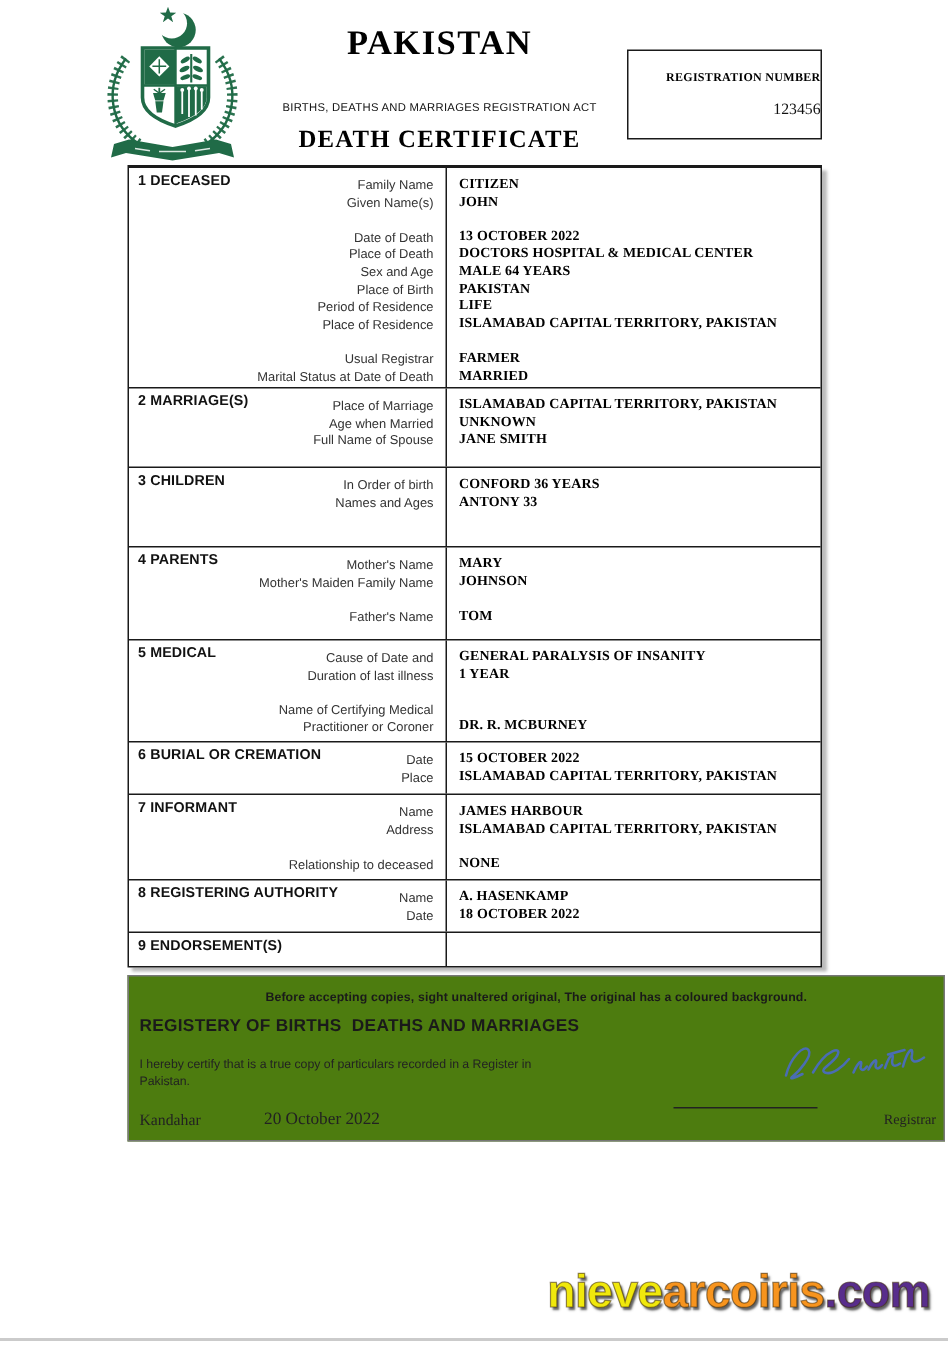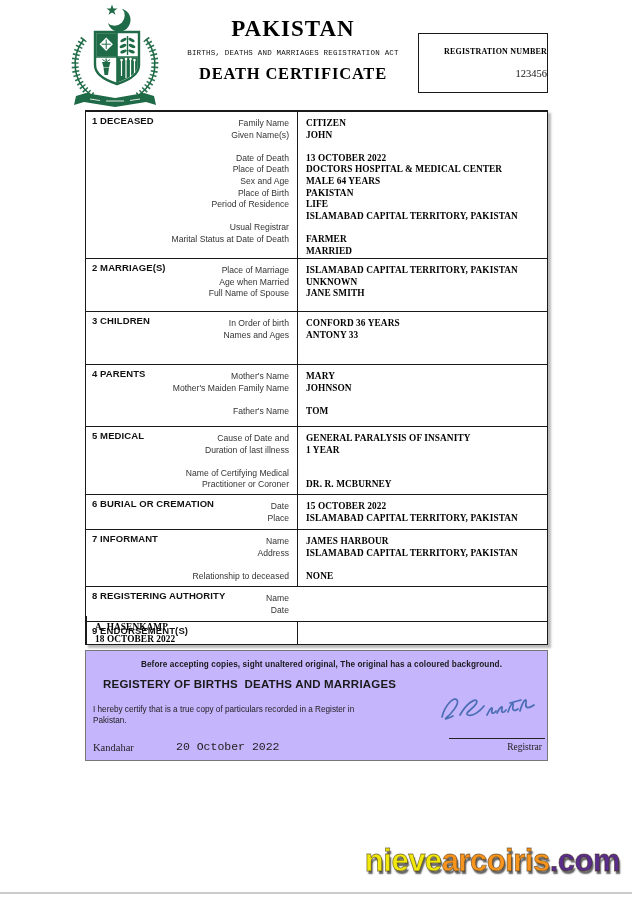--- a/index.html
+++ b/index.html
@@ -11,22 +11,22 @@
     font-family:"Liberation Sans", sans-serif;
   }
   
   .emblem { position:absolute; left:62px; top:3px; width:106px; height:110px; }
   .head-mid { position:absolute; left:168px; top:16px; width:250px; text-align:center; }
   .country {
     font-family:"Liberation Serif", serif; font-weight:bold; font-size:23px;
     letter-spacing:1px; color:#000;
   }
   .act-line {
-    font-family:Liberation Mono, monospace; font-size:7.5px; color:#111;
-    margin-top:7px; letter-spacing:0.2px; white-space:nowrap;text-align:center;
+    font-family:Liberation Sans, sans-serif; font-size:7.5px; color:#111;
+    margin-top:25px; letter-spacing:0.2px; white-space:nowrap;text-align:center;
   }
   .doc-title {
     font-family:"Liberation Serif", serif; font-weight:bold; font-size:16.5px;
     margin-top:7px; letter-spacing:0.8px; color:#000;
   }
   .regbox {
     position:absolute; left:418px; top:33px; width:130px; height:60px;
     border:1.5px solid var(--ink); text-align:right;
   }
   .regbox-label {
@@ -41,41 +41,41 @@
     position:absolute; left:85px; top:110px; width:463px;
     border:1.5px solid var(--ink); border-top-width:2px;
     box-shadow:3px 3px 2px rgba(130,130,130,0.55);
     background:#fff;
   }
   .sec { display:flex; border-top:1.5px solid var(--ink); }
   .sec:first-child { border-top:none; }
   .sec:nth-child(1){ height:146px; } .sec:nth-child(2){ height:53px; }
   .sec:nth-child(3){ height:53px; }  .sec:nth-child(4){ height:62px; }
   .sec:nth-child(5){ height:68px; }  .sec:nth-child(6){ height:35px; }
-  .sec:nth-child(7){ height:57px; }  .sec:nth-child(8){ height:35px;flex-direction:column; }
+  .sec:nth-child(7){ height:57px; }  .sec:nth-child(8){ height:35px; }
   .sec:nth-child(9){ height:23px; }
   .sec-left { width:211px; position:relative; flex:none; }
   .sec-title {
     position:absolute; left:6px; top:3px; font-weight:bold; font-size:9.5px;
     color:#111; letter-spacing:0.1px; white-space:nowrap;
   }
   .sec-rows { padding-top:6px; }
   .lrow {
     height:11.6px; line-height:11.6px; font-size:8.6px; color:#333;
     text-align:right; padding-right:8px; white-space:nowrap;
   }
   .sec-right { flex:1; border-left:1.5px solid var(--ink); padding:6px 0 0 8px; }
   .vrow {
     height:11.6px; line-height:11.6px; font-family:"Liberation Serif", serif;
     font-weight:bold; font-size:9.3px; color:#000; letter-spacing:0.1px; white-space:nowrap;
   }
   
   .footer-box {
-    position:absolute; left:85px; top:650px; width:463px; height:111px;
-    border:1.2px solid #777; background:#c4b5fd;padding-left:10px;
+    position:absolute; left:85px; top:650px; width:545px; height:111px;
+    border:1.2px solid #777; background:#4d7c0f;
   }
   .notice {
     text-align:center; font-weight:bold; font-size:8.2px; color:#1a1a1a;
     margin-top:9px; letter-spacing:0.1px;
   }
   .registry-heading {
     margin:9px 0 0 7px; font-weight:bold; font-size:11.5px; color:#1a1a1a;
     white-space:pre; letter-spacing:0.2px;
   }
   .certify {
@@ -83,21 +83,21 @@
     color:#222; line-height:1.4; white-space:pre-line;
   }
   .signature { position:absolute; right:8px; top:40px; width:104px; height:36px; }
   .sig-line { position:absolute; left:363px; top:87px; width:96px; border-top:1.5px solid #222; }
   .issue-place {
     position:absolute; left:7px; top:91px;
     font-family:"Liberation Serif", serif; font-size:10.5px; color:#222;
   }
   .issue-date {
     position:absolute; left:90px; top:89px;
-    font-family:Liberation Mono, monospace; font-size:11.5px; color:#222;
+    font-family:Liberation Serif, serif; font-size:11.5px; color:#222;
   }
   .registrar {
     position:absolute; right:5px; top:91px;
     font-family:"Liberation Serif", serif; font-size:9.5px; color:#222;
   }
   
   .watermark {
     position:absolute; right:12px; top:845px; font-weight:bold; font-size:31px;
     line-height:1; letter-spacing:-0.5px; white-space:nowrap;
     text-shadow:1.5px 2.5px 1.5px rgba(55,55,55,0.8);
@@ -179,20 +179,21 @@
           <div class="sec-title">1 DECEASED</div>
           <div class="sec-rows">
             <div class="lrow">Family Name</div>
             <div class="lrow">Given Name(s)</div>
             <div class="lrow"></div>
             <div class="lrow">Date of Death</div>
             <div class="lrow">Place of Death</div>
             <div class="lrow">Sex and Age</div>
             <div class="lrow">Place of Birth</div>
             <div class="lrow">Period of Residence</div>
+            <div class="lrow">Place of Residence</div>
             <div class="lrow"></div>
             <div class="lrow">Usual Registrar</div>
             <div class="lrow">Marital Status at Date of Death</div>
           </div>
         </div>
         <div class="sec-right">
           <div class="vrow">CITIZEN</div>
           <div class="vrow">JOHN</div>
           <div class="vrow"></div>
           <div class="vrow">13 OCTOBER 2022</div>

